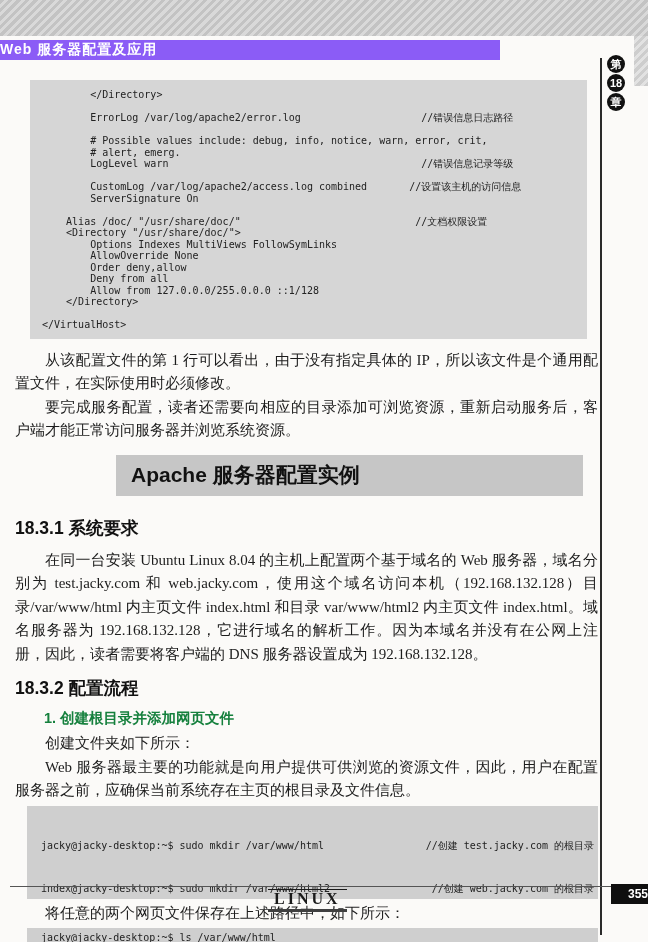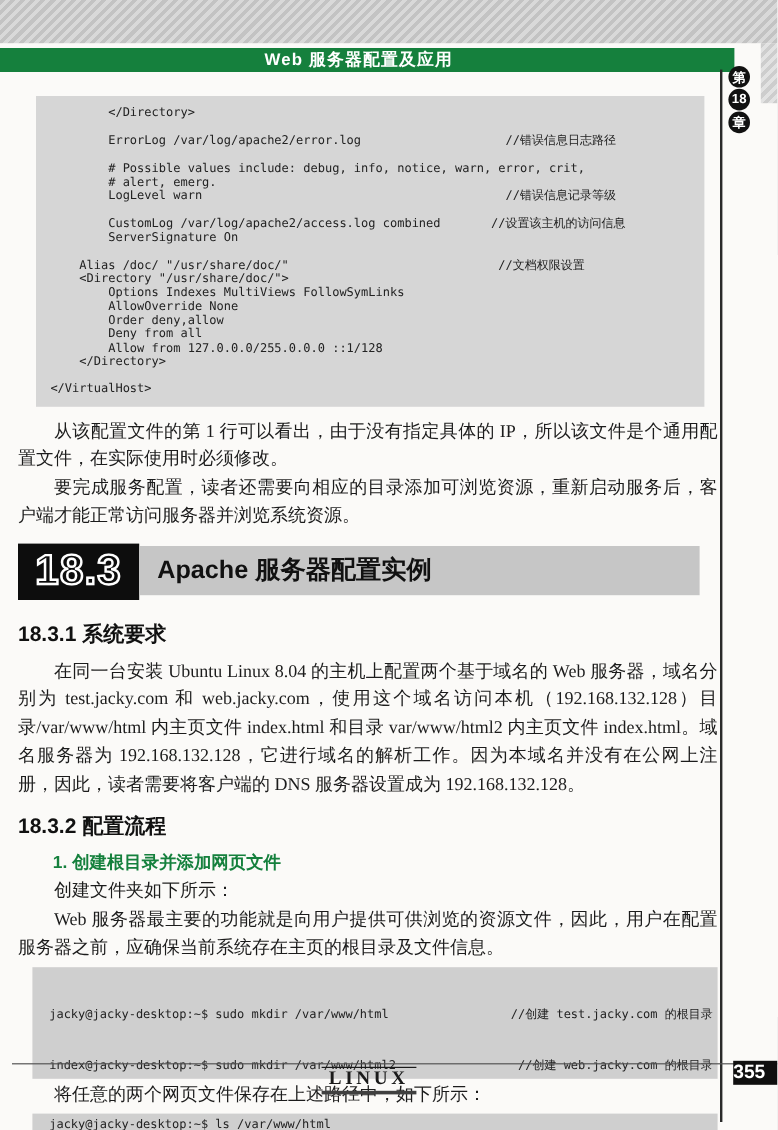--- a/index.html
+++ b/index.html
@@ -4,22 +4,22 @@
 <style>
   html,body{margin:0;padding:0;background:#e9e9e9;}
   .page{position:relative;width:648px;height:942px;background:#fbfaf8;overflow:hidden;
         font-family:"Liberation Serif","DejaVu Serif",serif;color:#1c1c1c;}
   
   .scan-band{position:absolute;top:0;left:0;width:648px;height:36px;
     background:repeating-linear-gradient(135deg,#c3c3c3 0 3px,#d9d9d9 3px 6px);}
   .scan-band-right{position:absolute;top:36px;right:0;width:14px;height:50px;
     background:repeating-linear-gradient(135deg,#cdcdcd 0 3px,#e2e2e2 3px 6px);}
   
-  .header-bar{position:absolute;top:40px;left:0;width:612px;height:20px;background:#15803d;
-    color:#fff;display:flex;align-items:center;justify-content:center;
+  .header-bar{position:absolute;top:40px;left:0;width:500px;height:20px;background:#8b5cf6;
+    color:#fff;display:flex;align-items:center;justify-content:flex-start;
     padding-right:14px;box-sizing:border-box;
     font-family:"Liberation Sans","DejaVu Sans",sans-serif;font-weight:bold;font-size:14px;letter-spacing:1px;}
   .vrule{position:absolute;left:600px;top:58px;width:2px;height:877px;background:#2a2a2a;}
   .chapter-tab{position:absolute;left:607px;top:55px;display:flex;flex-direction:column;gap:1px;}
   .chapter-circle{width:18px;height:18px;border-radius:50%;background:#111;color:#fff;
     display:flex;align-items:center;justify-content:center;font-size:11px;font-weight:bold;
     font-family:"Liberation Sans","DejaVu Sans",sans-serif;}
   
   .content{position:absolute;top:80px;left:15px;width:583px;}
   .code-apache{margin:0 0 10px 15px;width:557px;box-sizing:border-box;background:#d6d6d6;
@@ -47,22 +47,22 @@
     padding:3px 4px 3px 14px;font-family:"DejaVu Sans Mono","Liberation Mono",monospace;
     font-size:10px;line-height:13.5px;color:#222;}
   .term-row{display:flex;justify-content:space-between;margin-top:30px;}
   .term-pre{white-space:pre;}
   
   .footer-rule{position:absolute;left:10px;top:886px;width:638px;height:1px;background:#555;}
   .footer-logo{position:absolute;left:268px;top:889px;font-family:"Liberation Serif","DejaVu Serif",serif;
     font-size:16px;font-weight:bold;letter-spacing:3px;color:#1a1a1a;
     border-top:1px solid #1a1a1a;border-bottom:3px solid #404040;padding:0 6px 1px 6px;}
   .page-badge{position:absolute;right:0;top:884px;width:37px;height:20px;background:#0f0f0f;color:#fff;
-    display:flex;align-items:center;justify-content:flex-start;
-    font-family:"Liberation Sans","DejaVu Sans",sans-serif;font-size:16px;font-weight:bold;}
+    display:flex;align-items:center;justify-content:flex-end;
+    font-family:"Liberation Sans","DejaVu Sans",sans-serif;font-size:12px;font-weight:bold;}
 </style>
 </head>
 <body>
 
 <div class="page">
 
   <div class="scan-band"></div>
   <div class="scan-band-right"></div>
 
   <div class="header-bar">
@@ -98,23 +98,20 @@
         Deny from all
         Allow from 127.0.0.0/255.0.0.0 ::1/128
     &lt;/Directory&gt;
 
 &lt;/VirtualHost&gt;</div>
 
     <p class="para">从该配置文件的第 1 行可以看出，由于没有指定具体的 IP，所以该文件是个通用配置文件，在实际使用时必须修改。</p>
     <p class="para mb">要完成服务配置，读者还需要向相应的目录添加可浏览资源，重新启动服务后，客户端才能正常访问服务器并浏览系统资源。</p>
 
     <div class="banner">
-      <div class="banner-num-box">
-        <span class="banner-num">18.3</span>
-      </div>
       <div class="banner-bar">
         <span class="banner-title">Apache 服务器配置实例</span>
       </div>
     </div>
 
     <h3 class="subhead">
       <span class="num">18.3.1</span>
       <span>系统要求</span>
     </h3>
     <p class="para">在同一台安装 Ubuntu Linux 8.04 的主机上配置两个基于域名的 Web 服务器，域名分别为 test.jacky.com 和 web.jacky.com，使用这个域名访问本机（192.168.132.128）目录/var/www/html 内主页文件 index.html 和目录 var/www/html2 内主页文件 index.html。域名服务器为 192.168.132.128，它进行域名的解析工作。因为本域名并没有在公网上注册，因此，读者需要将客户端的 DNS 服务器设置成为 192.168.132.128。</p>

